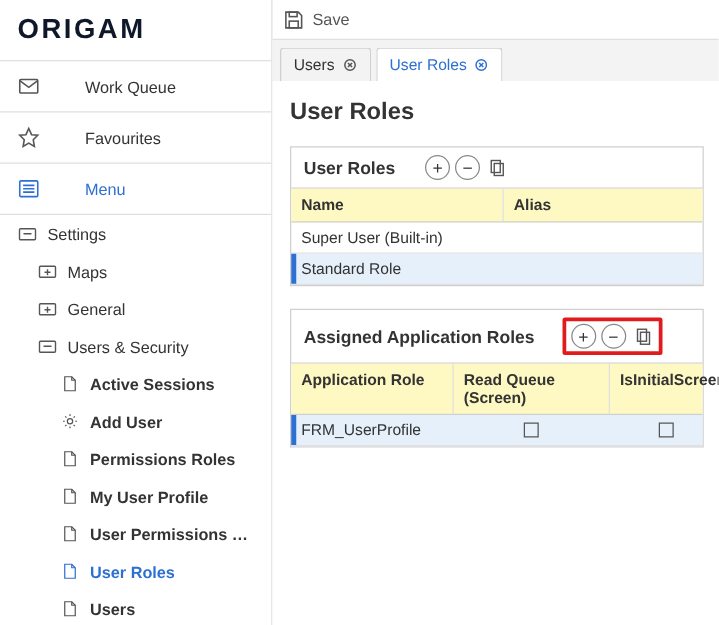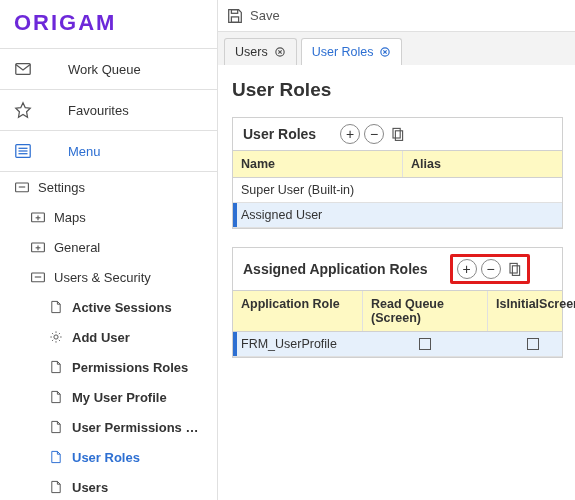--- a/index.html
+++ b/index.html
@@ -25,21 +25,21 @@
     flex-shrink: 0;
     display: flex;
     flex-direction: column;
     border-right: 1px solid #e0e0e0;
   }
   .logo {
     padding: 10px 14px 12px 14px;
     font-size: 22px;
     font-weight: 700;
     letter-spacing: 2px;
-    color: #6d28d9;
+    color: #0f172a;
   }
   .side-divider {
     border-top: 1px solid #e0e0e0;
     margin: 0;
   }
   .side-item {
     display: flex;
     align-items: center;
     padding: 9px 14px;
     gap: 10px;
@@ -409,21 +409,21 @@
         </div>
         <div class="grid-head">
           <div class="cell col-name">Name</div>
           <div class="cell col-alias">Alias</div>
         </div>
         <div class="grid-row">
           <div class="cell col-name">Super User (Built-in)</div>
           <div class="cell col-alias"></div>
         </div>
         <div class="grid-row selected">
-          <div class="cell col-name">Assigned User</div>
+          <div class="cell col-name">Standard Role</div>
           <div class="cell col-alias"></div>
         </div>
       </div>
 
       <div class="panel">
         <div class="panel-head">
           <span class="ptitle">Assigned Application Roles</span>
           <div class="highlight-box" style="margin-left:12px;">
             <div class="circle-btn">+</div>
             <div class="circle-btn">−</div>

